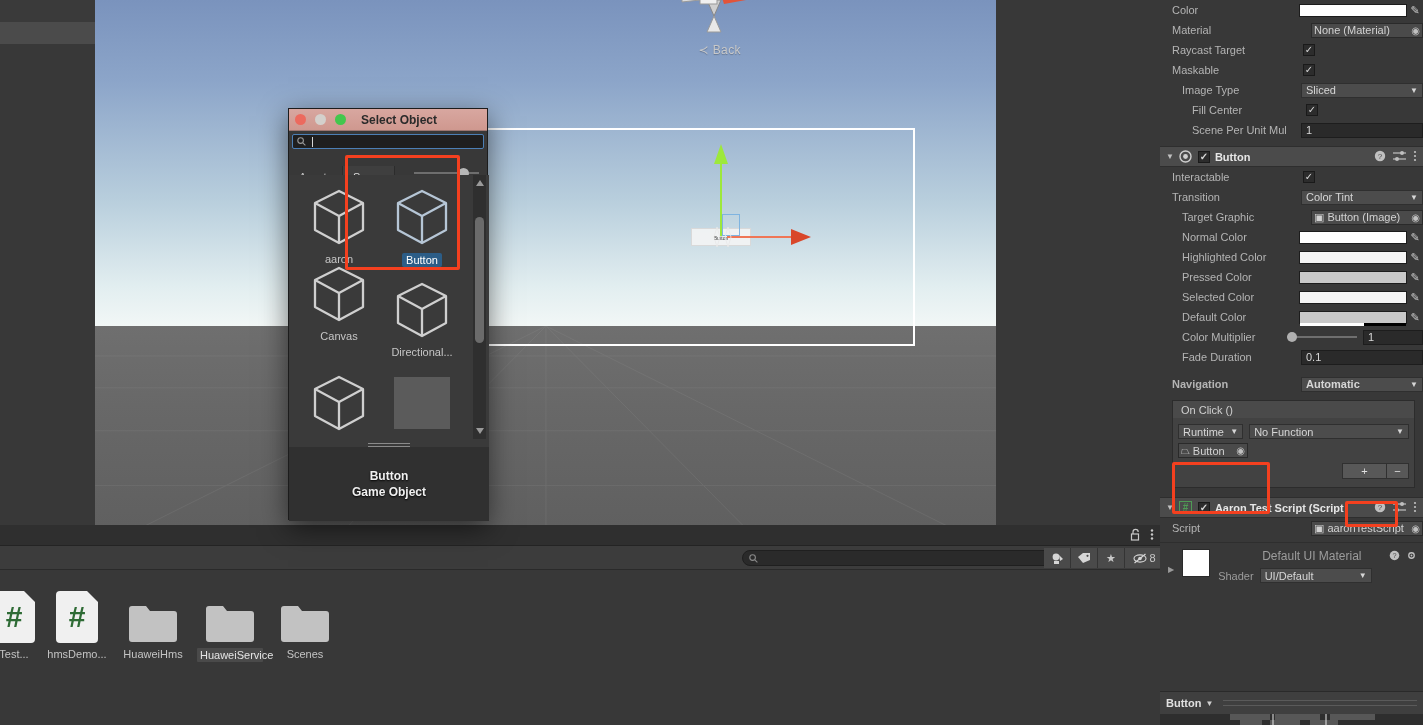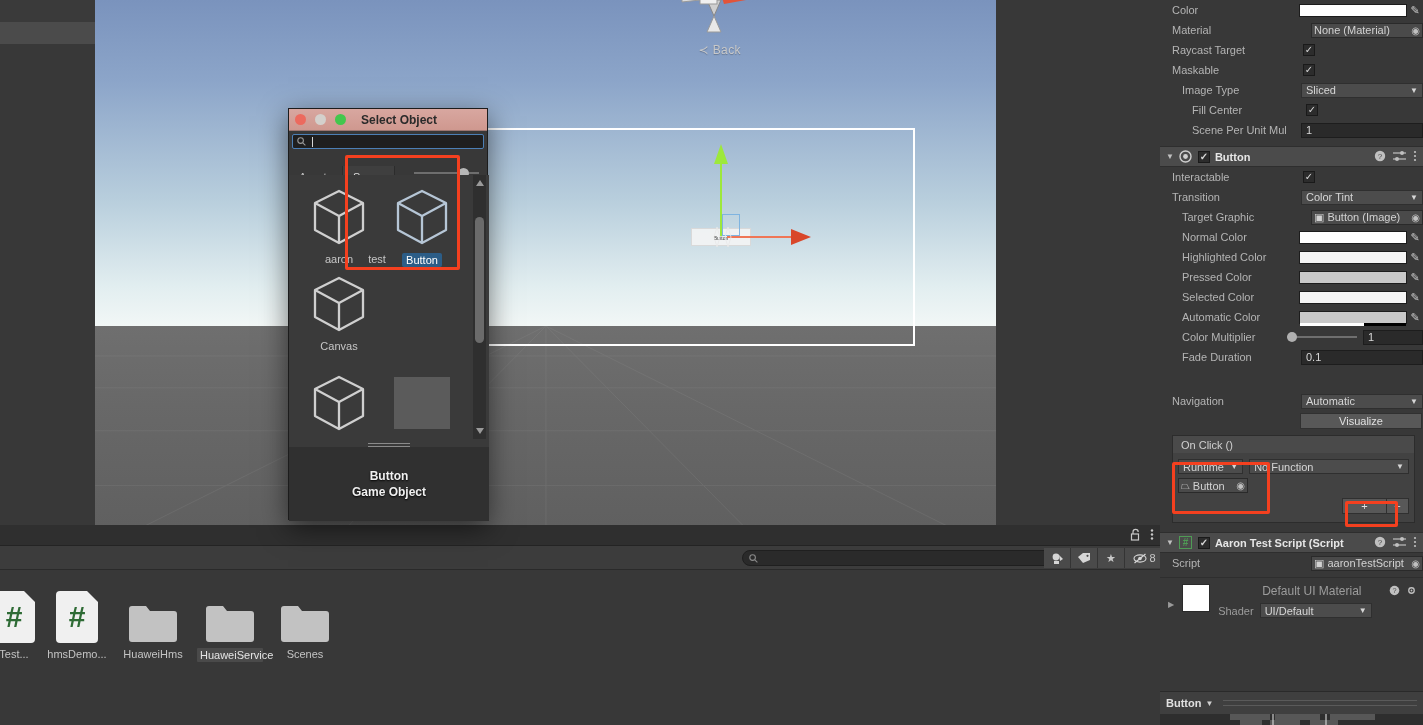--- a/index.html
+++ b/index.html
@@ -494,21 +494,21 @@
 
     <div class="row ind1">
       <span class="lab">Selected Color</span>
       <span class="field">
         <span class="swatch" style="background:#F5F5F5;"></span>
         <span class="eyedrop">✎</span>
       </span>
     </div>
 
     <div class="row ind1">
-      <span class="lab">Automatic Color</span>
+      <span class="lab">Default Color</span>
       <span class="field">
         <span class="swatch alpha" style="background:#C8C8C8;">
           <span style="position:absolute;left:0;bottom:-3px;width:60%;height:3px;background:#ffffff;"></span>
           <span style="position:absolute;left:60%;bottom:-3px;width:40%;height:3px;background:#000000;"></span>
         </span>
         <span class="eyedrop">✎</span>
       </span>
     </div>
 
     <div class="row ind1">
@@ -521,33 +521,30 @@
       </span>
     </div>
 
     <div class="row ind1">
       <span class="lab">Fade Duration</span>
       <span class="field">
         <span class="textfield">0.1</span>
       </span>
     </div>
 
-    <div class="row" style="margin-top:24px;">
+    <div class="row" style="margin-top:7px;font-weight:bold;">
       <span class="lab">Navigation</span>
       <span class="field">
         <span class="dropdown">
           <span>Automatic</span>
           <span class="caret">▼</span>
         </span>
       </span>
     </div>
 
-    <div style="display:flex;justify-content:flex-end;padding-right:1px;margin-top:2px;">
-      <div class="btn-flat" style="width:122px;height:16px;">Visualize</div>
-    </div>
 
     <div class="onclick-box">
       <div class="onclick-title">On Click ()</div>
       <div class="onclick-body">
         <div style="display:flex;gap:6px;">
           <div class="dropdown" style="width:70px;">
             <span>Runtime</span>
             <span class="caret">▼</span>
           </div>
           <div class="dropdown" style="width:173px;">
@@ -704,51 +701,59 @@
             <g fill="none" stroke="#cfcfcf" stroke-width="2.3" stroke-linejoin="round">
               <path d="M31 5 L55 17 L55 44 L31 57 L7 44 L7 17 Z"></path>
               <path d="M7 17 L31 30 L55 17"></path>
               <path d="M31 30 L31 57"></path>
             </g>
           </svg>
         </div>
         <div class="nm">aaron</div>
       </div>
 
-      <div class="dgi" style="left:47px;top:6px;">
-        <div class="cube" style="visibility:hidden;"></div>
-        <div class="nm">test</div>
-      </div>
 
       <div class="dgi" style="left:92px;top:6px;">
         <div class="cube">
           <svg width="62" height="62" viewBox="0 0 62 62">
             <g fill="none" stroke="#b6c6d6" stroke-width="2.3" stroke-linejoin="round">
               <path d="M31 5 L55 17 L55 44 L31 57 L7 44 L7 17 Z"></path>
               <path d="M7 17 L31 30 L55 17"></path>
               <path d="M31 30 L31 57"></path>
             </g>
           </svg>
         </div>
         <div><span class="nm sel">Button</span></div>
       </div>
 
-      <div class="dgi" style="left:9px;top:93px;">
+      <div class="dgi" style="left:9px;top:83px;">
         <div class="cube">
           <svg width="62" height="62" viewBox="0 0 62 62">
             <g fill="none" stroke="#cfcfcf" stroke-width="2.3" stroke-linejoin="round">
               <path d="M31 5 L55 17 L55 44 L31 57 L7 44 L7 17 Z"></path>
               <path d="M7 17 L31 30 L55 17"></path>
               <path d="M31 30 L31 57"></path>
             </g>
           </svg>
         </div>
         <div class="nm">Canvas</div>
       </div>
 
+      <div class="dgi" style="left:92px;top:99px;">
+        <div class="cube">
+          <svg width="62" height="62" viewBox="0 0 62 62">
+            <g fill="none" stroke="#cfcfcf" stroke-width="2.3" stroke-linejoin="round">
+              <path d="M31 5 L55 17 L55 44 L31 57 L7 44 L7 17 Z"></path>
+              <path d="M7 17 L31 30 L55 17"></path>
+              <path d="M31 30 L31 57"></path>
+            </g>
+          </svg>
+        </div>
+        <div class="nm">Directional...</div>
+      </div>
 
       <div class="dgi" style="left:9px;top:192px;">
         <div class="cube">
           <svg width="62" height="62" viewBox="0 0 62 62">
             <g fill="none" stroke="#cfcfcf" stroke-width="2.3" stroke-linejoin="round">
               <path d="M31 5 L55 17 L55 44 L31 57 L7 44 L7 17 Z"></path>
               <path d="M7 17 L31 30 L55 17"></path>
               <path d="M31 30 L31 57"></path>
             </g>
           </svg>

